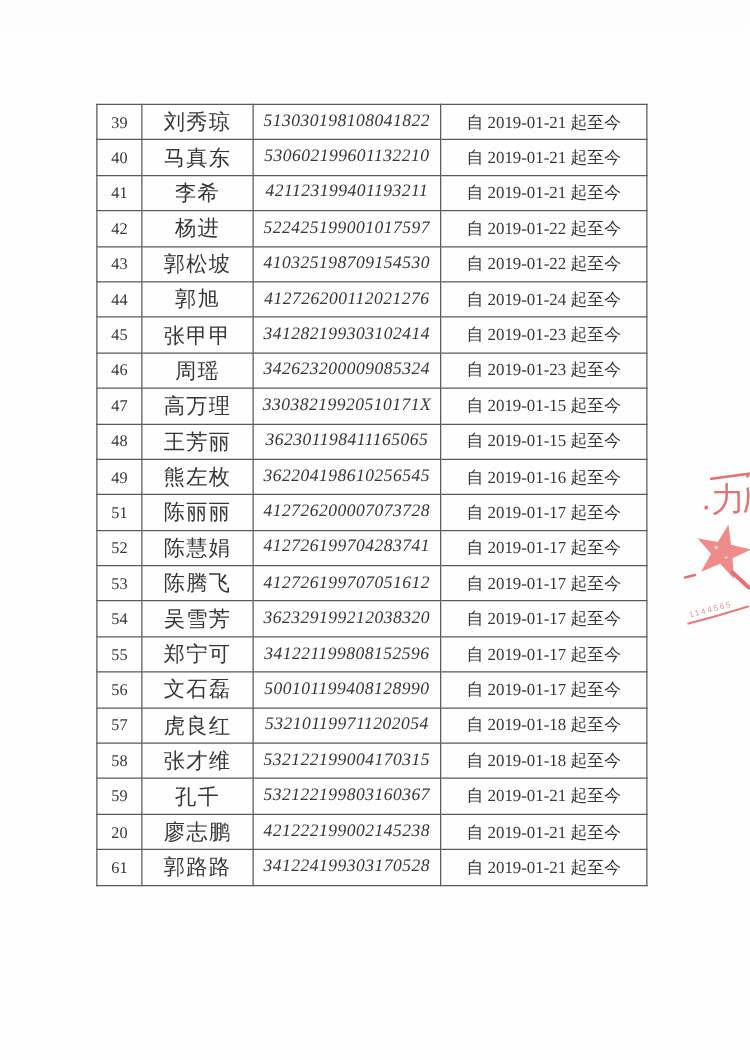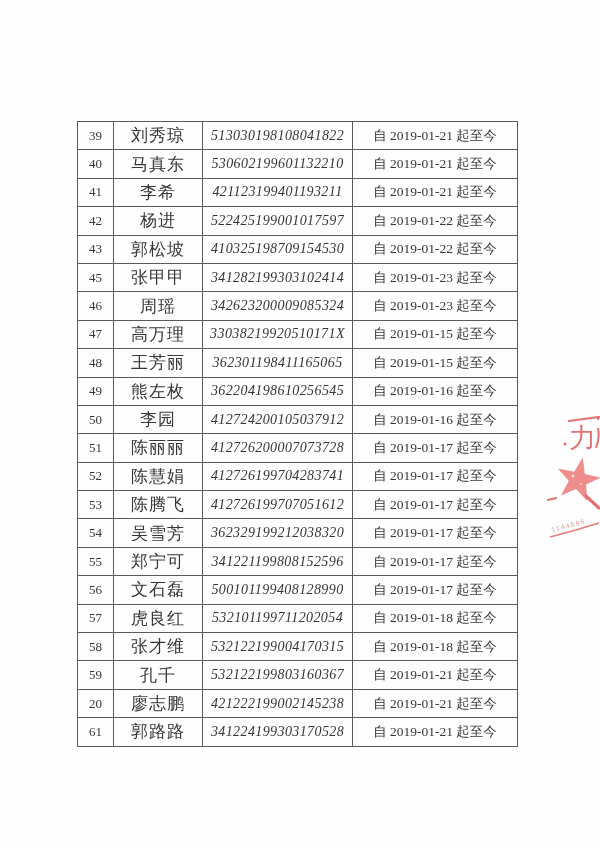--- a/index.html
+++ b/index.html
@@ -11,21 +11,20 @@
     height: 848px;
     background: #fefefe;
     overflow: hidden;
     font-family: "Liberation Serif", "DejaVu Serif", serif;
     position: relative;
   }
   .page {
     position: absolute;
     inset: 0;
     background: linear-gradient(180deg, #fdfdfd 0%, #fefefe 8%, #fefefe 100%);
-    margin-top: 38px;
   }
   table.roster {
     position: absolute;
     left: 77px;
     top: 83px;
     width: 440px;
     border-collapse: collapse;
     table-layout: fixed;
   }
   table.roster td {
@@ -88,20 +87,26 @@
           <td class="c-id">522425199001017597</td>
           <td class="c-period">自 2019-01-22 起至今</td>
         </tr>
         <tr>
           <td class="c-no">43</td>
           <td class="c-name">郭松坡</td>
           <td class="c-id">410325198709154530</td>
           <td class="c-period">自 2019-01-22 起至今</td>
         </tr>
         <tr>
+          <td class="c-no">44</td>
+          <td class="c-name">郭旭</td>
+          <td class="c-id">412726200112021276</td>
+          <td class="c-period">自 2019-01-24 起至今</td>
+        </tr>
+        <tr>
           <td class="c-no">45</td>
           <td class="c-name">张甲甲</td>
           <td class="c-id">341282199303102414</td>
           <td class="c-period">自 2019-01-23 起至今</td>
         </tr>
         <tr>
           <td class="c-no">46</td>
           <td class="c-name">周瑶</td>
           <td class="c-id">342623200009085324</td>
           <td class="c-period">自 2019-01-23 起至今</td>
@@ -115,26 +120,20 @@
         <tr>
           <td class="c-no">48</td>
           <td class="c-name">王芳丽</td>
           <td class="c-id">362301198411165065</td>
           <td class="c-period">自 2019-01-15 起至今</td>
         </tr>
         <tr>
           <td class="c-no">49</td>
           <td class="c-name">熊左枚</td>
           <td class="c-id">362204198610256545</td>
-          <td class="c-period">自 2019-01-16 起至今</td>
-        </tr>
-        <tr>
-          <td class="c-no">50</td>
-          <td class="c-name">李园</td>
-          <td class="c-id">412724200105037912</td>
           <td class="c-period">自 2019-01-16 起至今</td>
         </tr>
         <tr>
           <td class="c-no">51</td>
           <td class="c-name">陈丽丽</td>
           <td class="c-id">412726200007073728</td>
           <td class="c-period">自 2019-01-17 起至今</td>
         </tr>
         <tr>
           <td class="c-no">52</td>

